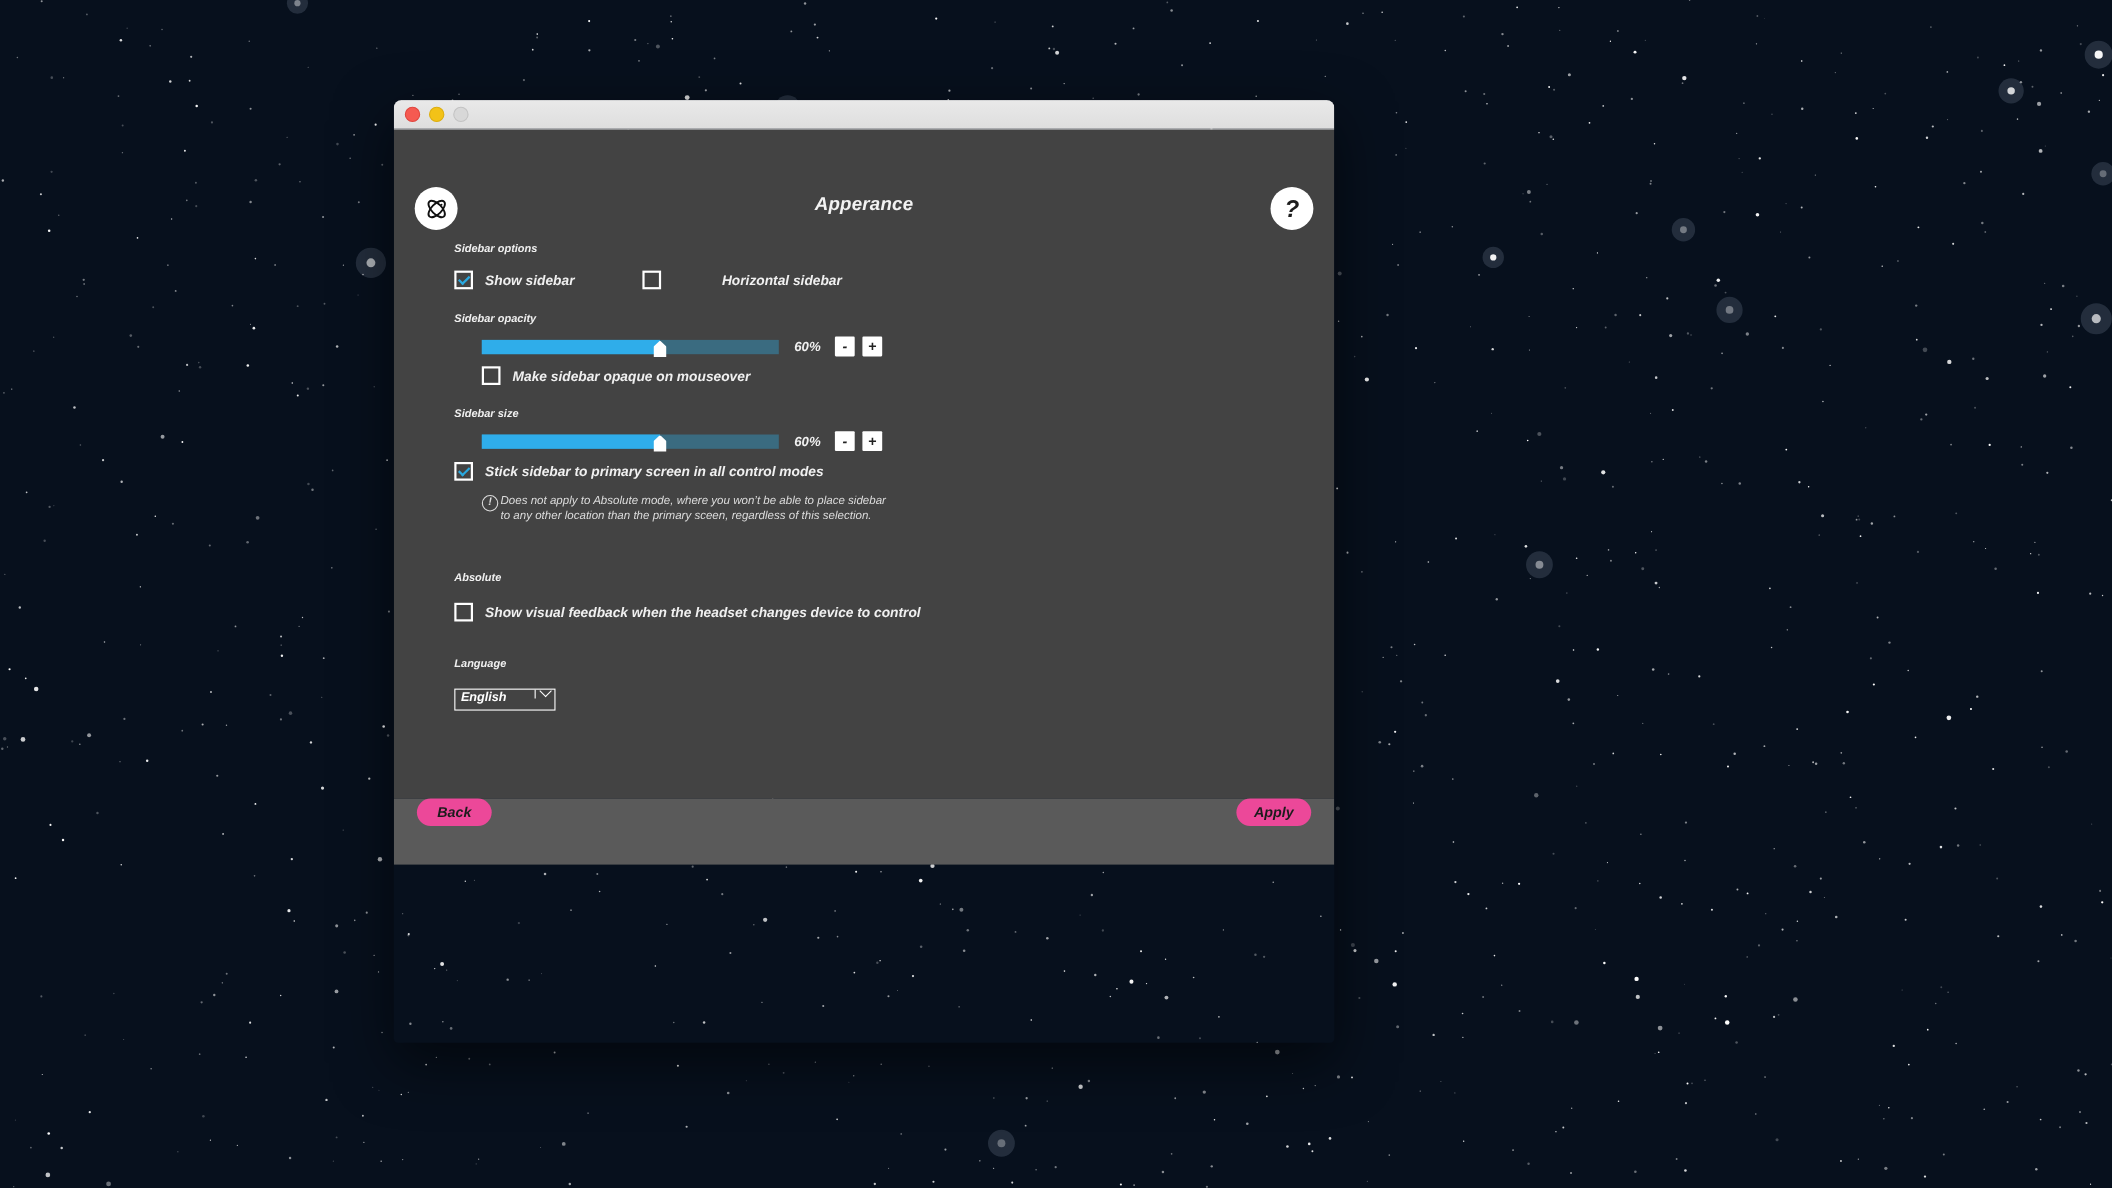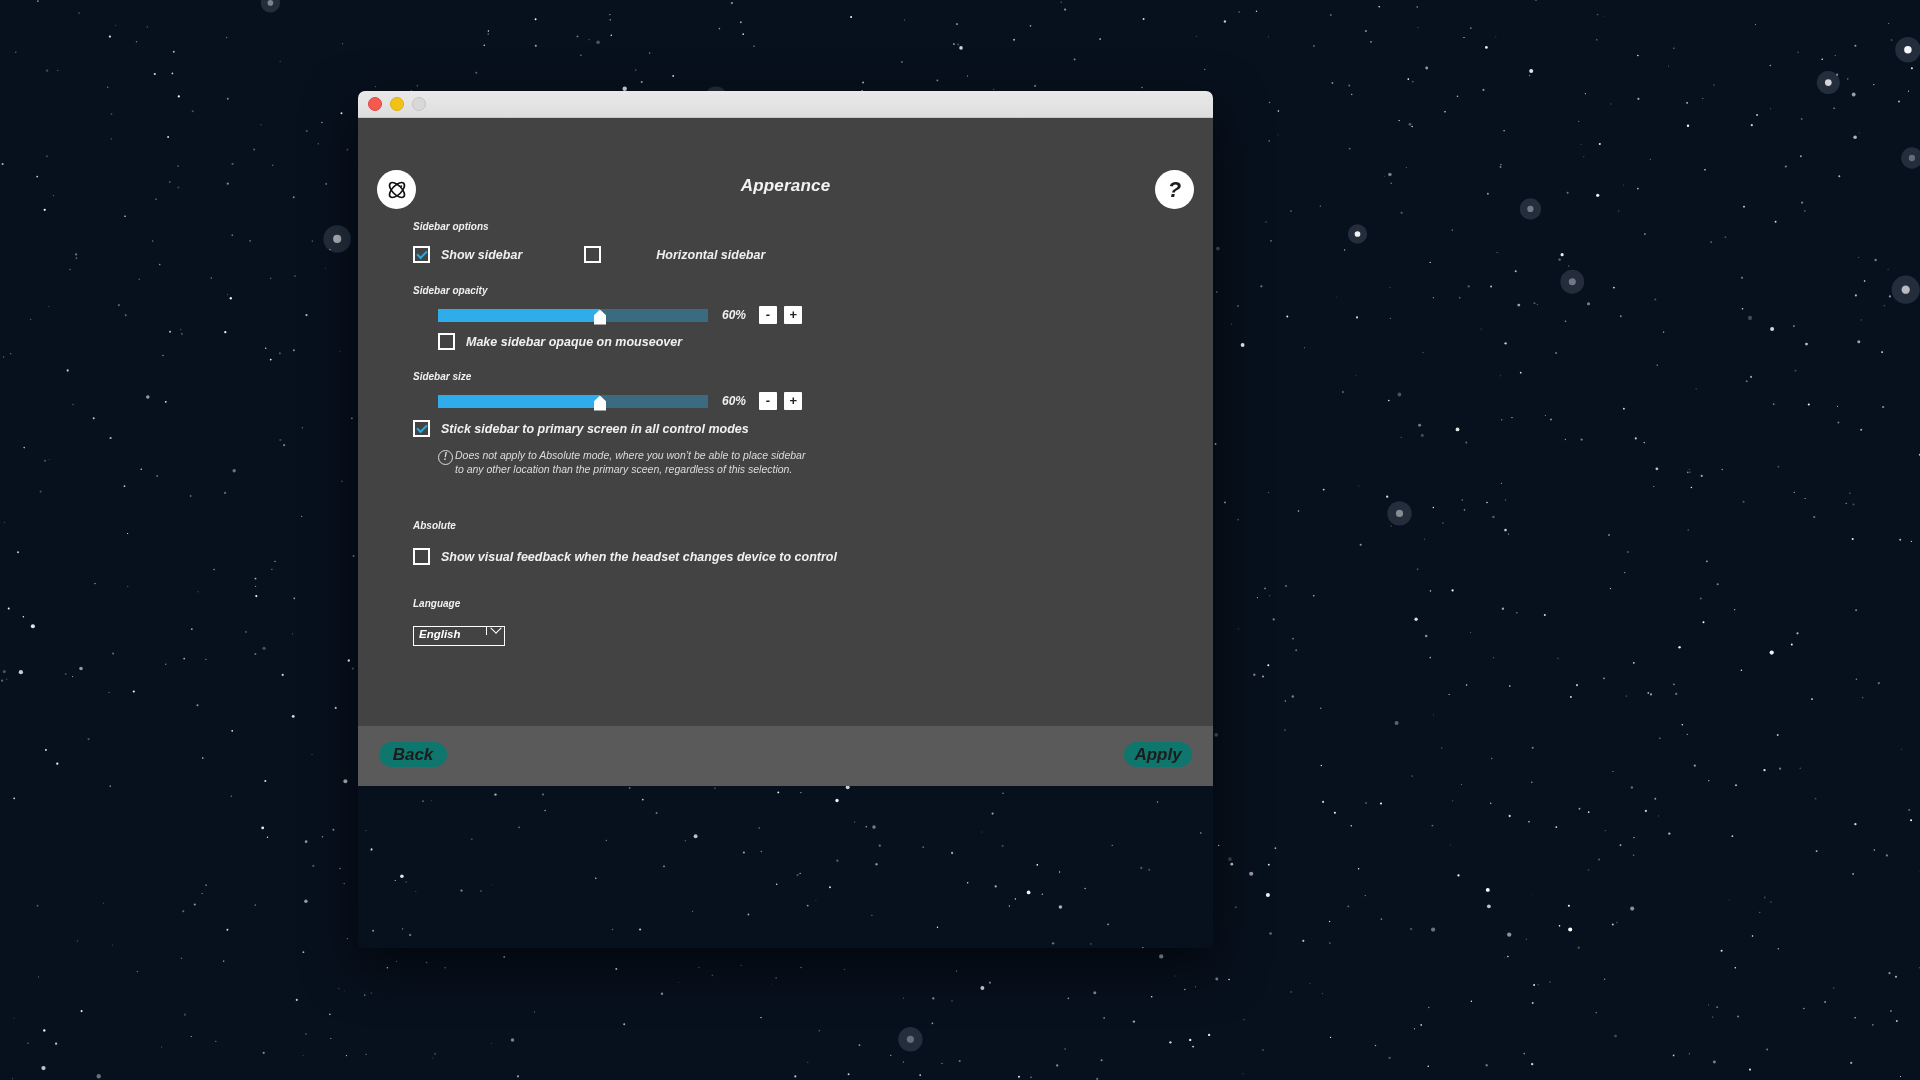--- a/index.html
+++ b/index.html
@@ -257,27 +257,27 @@
   .chev {
     width: 7px; height: 7px;
     border-right: 1.8px solid #ffffff;
     border-bottom: 1.8px solid #ffffff;
     transform: rotate(45deg) translate(-2px,-2px);
   }
 
   
   .pill {
     position: absolute;
-    top: 16px;
+    top: 0;
     height: 25px;
     min-width: 68px;
     border-radius: 13px;
-    background: #0f766e;
+    background: #ec4899;
     color: #1c1c1c;
-    font-size: 17px;
+    font-size: 13px;
     font-weight: bold;
     display: flex;
     align-items: center;
     justify-content: center;
     cursor: pointer;
   }
   #back-button  { left: 21px; }
   #apply-button { right: 21px; }
 </style>
 </head>

